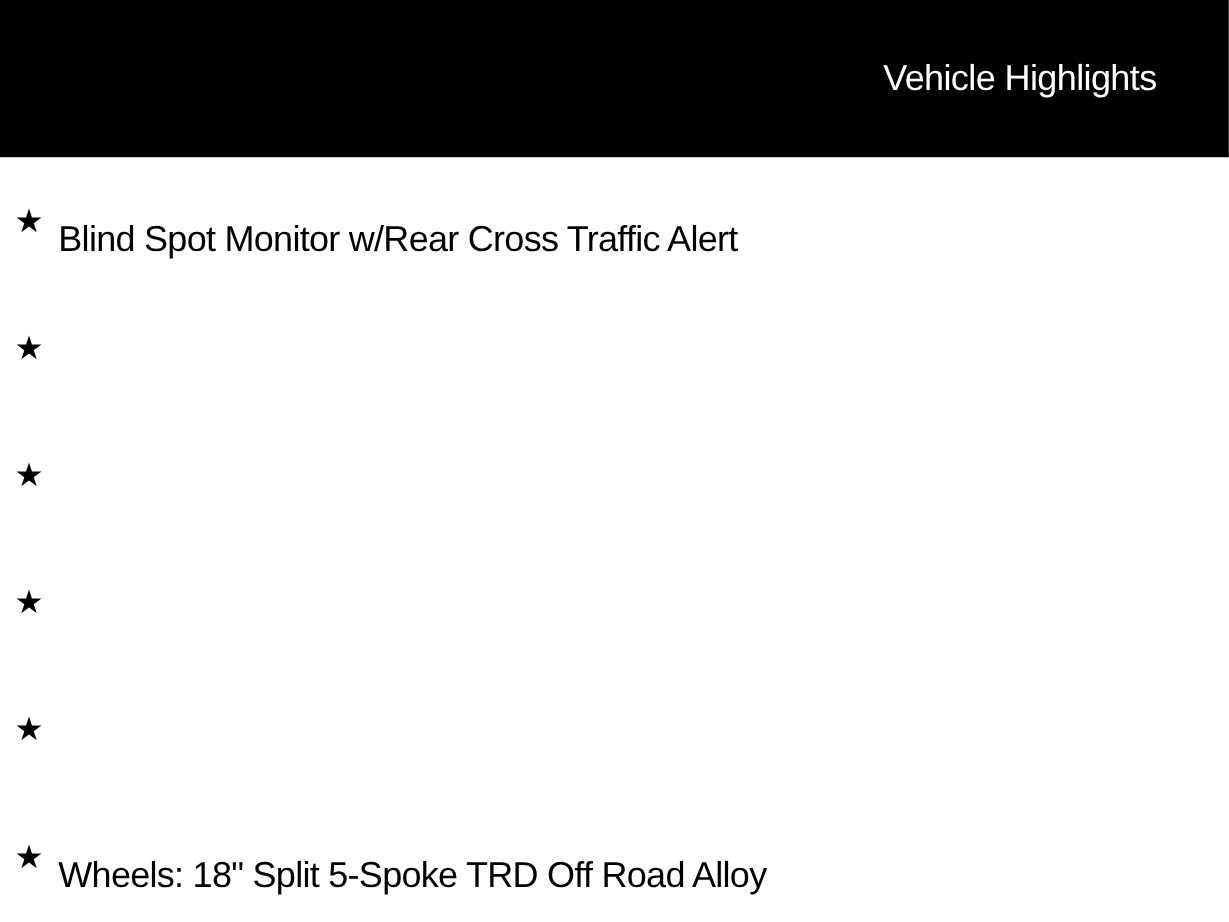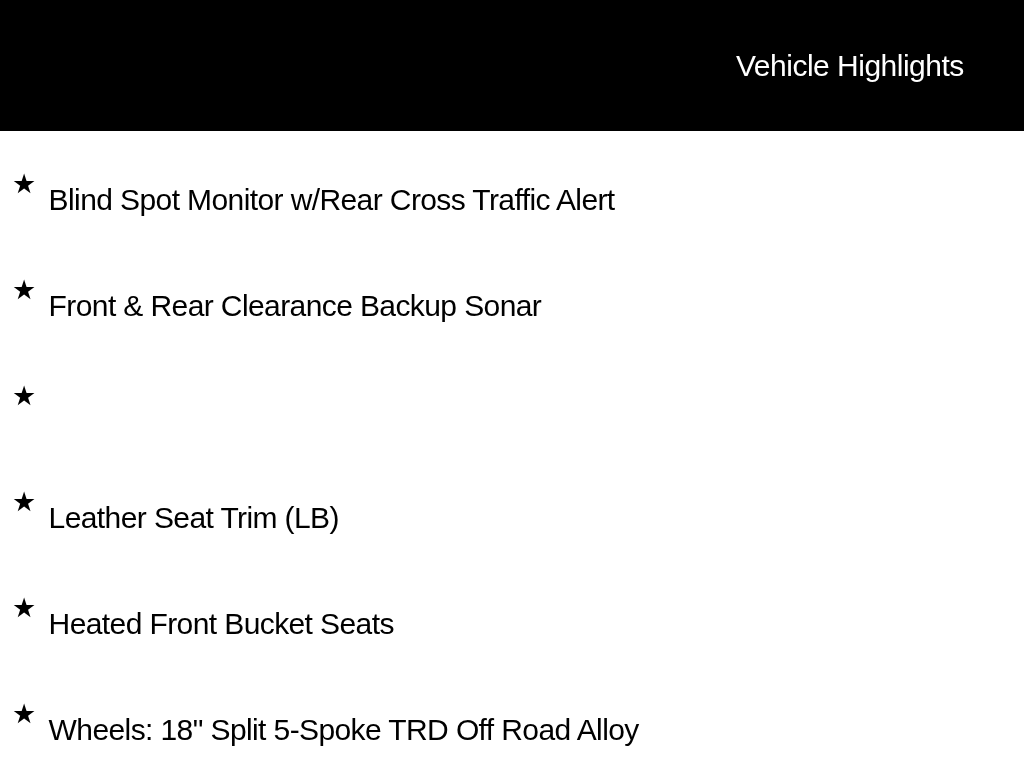--- a/index.html
+++ b/index.html
@@ -73,35 +73,32 @@
 
   <ul class="highlights">
 
     <li class="highlight-item">
       <span class="star">★</span>
       <span class="label">Blind Spot Monitor w/Rear Cross Traffic Alert</span>
     </li>
 
     <li class="highlight-item">
       <span class="star">★</span>
-      <span class="label">Front &amp; Rear Clearance Backup Sonar</span>
     </li>
 
     <li class="highlight-item">
       <span class="star">★</span>
     </li>
 
     <li class="highlight-item">
       <span class="star">★</span>
-      <span class="label">Leather Seat Trim (LB)</span>
     </li>
 
     <li class="highlight-item">
       <span class="star">★</span>
-      <span class="label">Heated Front Bucket Seats</span>
     </li>
 
     <li class="highlight-item">
       <span class="star">★</span>
       <span class="label">Wheels: 18" Split 5-Spoke TRD Off Road Alloy</span>
     </li>
 
   </ul>
 
 </div>

